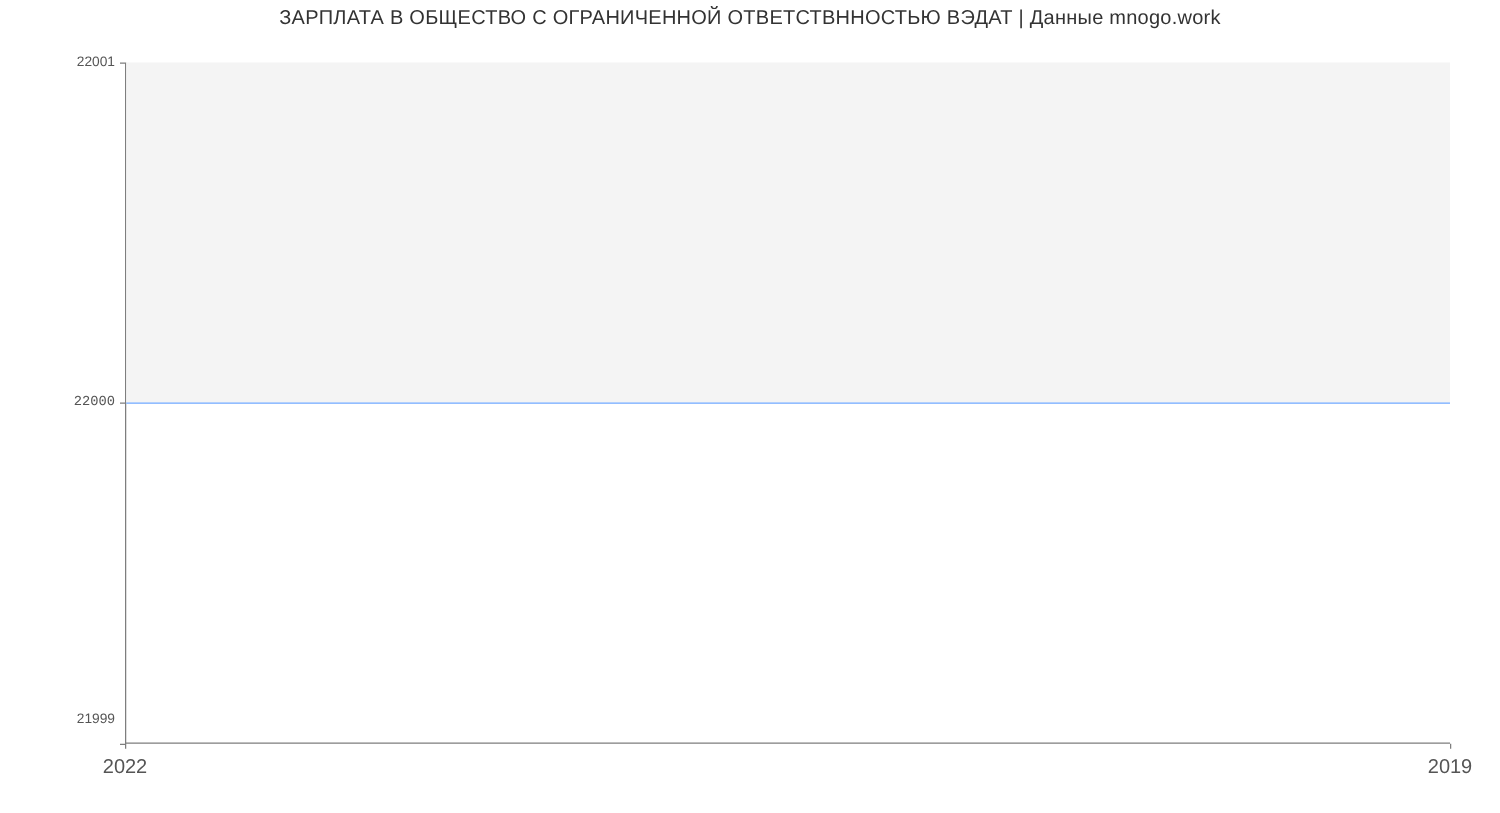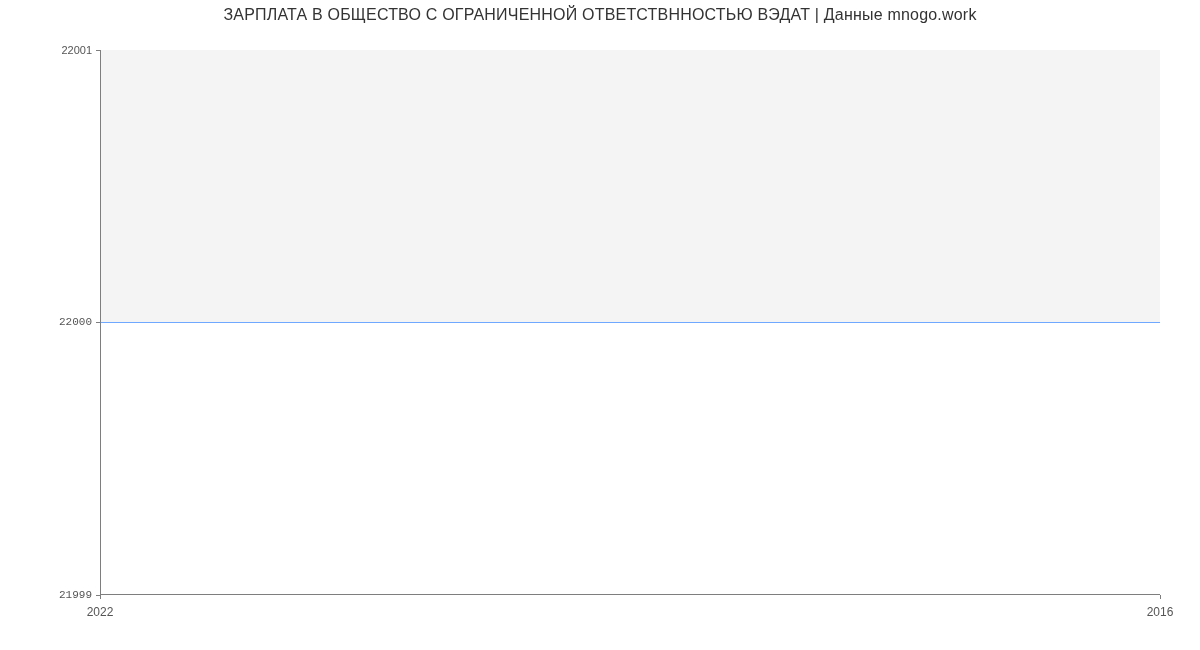--- a/index.html
+++ b/index.html
@@ -73,21 +73,21 @@
     right: 1108px;
     width: 90px;
     text-align: right;
     font-size: 11px;
     color: #555;
     transform: translateY(-50%);
   }
   .x-label {
     position: absolute;
     top: 605px;
-    font-size: 12px;
+    font-size: 16px;
     color: #555;
     transform: translateX(-50%);
   }
 </style>
 </head>
 <body>
 
 <div class="chart-wrap">
   <div class="title">ЗАРПЛАТА В ОБЩЕСТВО С ОГРАНИЧЕННОЙ ОТВЕТСТВННОСТЬЮ ВЭДАТ | Данные mnogo.work</div>
 
@@ -95,20 +95,20 @@
     <div class="shade top"></div>
     <div class="data-line" style="top:50%;"></div>
   </div>
 
   <div class="y-tick" style="top:50px;"></div>
   <div class="y-tick" style="top:322px;"></div>
   <div class="y-tick" style="top:595px;"></div>
 
   <div class="y-label" style="top:50px;">22001</div>
   <div class="y-label" style="top:322px;font-family:Liberation Mono, monospace;">22000</div>
-  <div class="y-label" style="top:595px;font-family:Liberation Mono, monospace;">21999</div>
+  <div class="y-label" style="top:575px;">21999</div>
 
   <div class="x-tick" style="left:100px;"></div>
   <div class="x-tick" style="left:1160px;"></div>
 
   <div class="x-label" style="left:100px;">2022</div>
-  <div class="x-label" style="left:1160px;">2016</div>
+  <div class="x-label" style="left:1160px;">2019</div>
 </div>
 
 </body></html>

